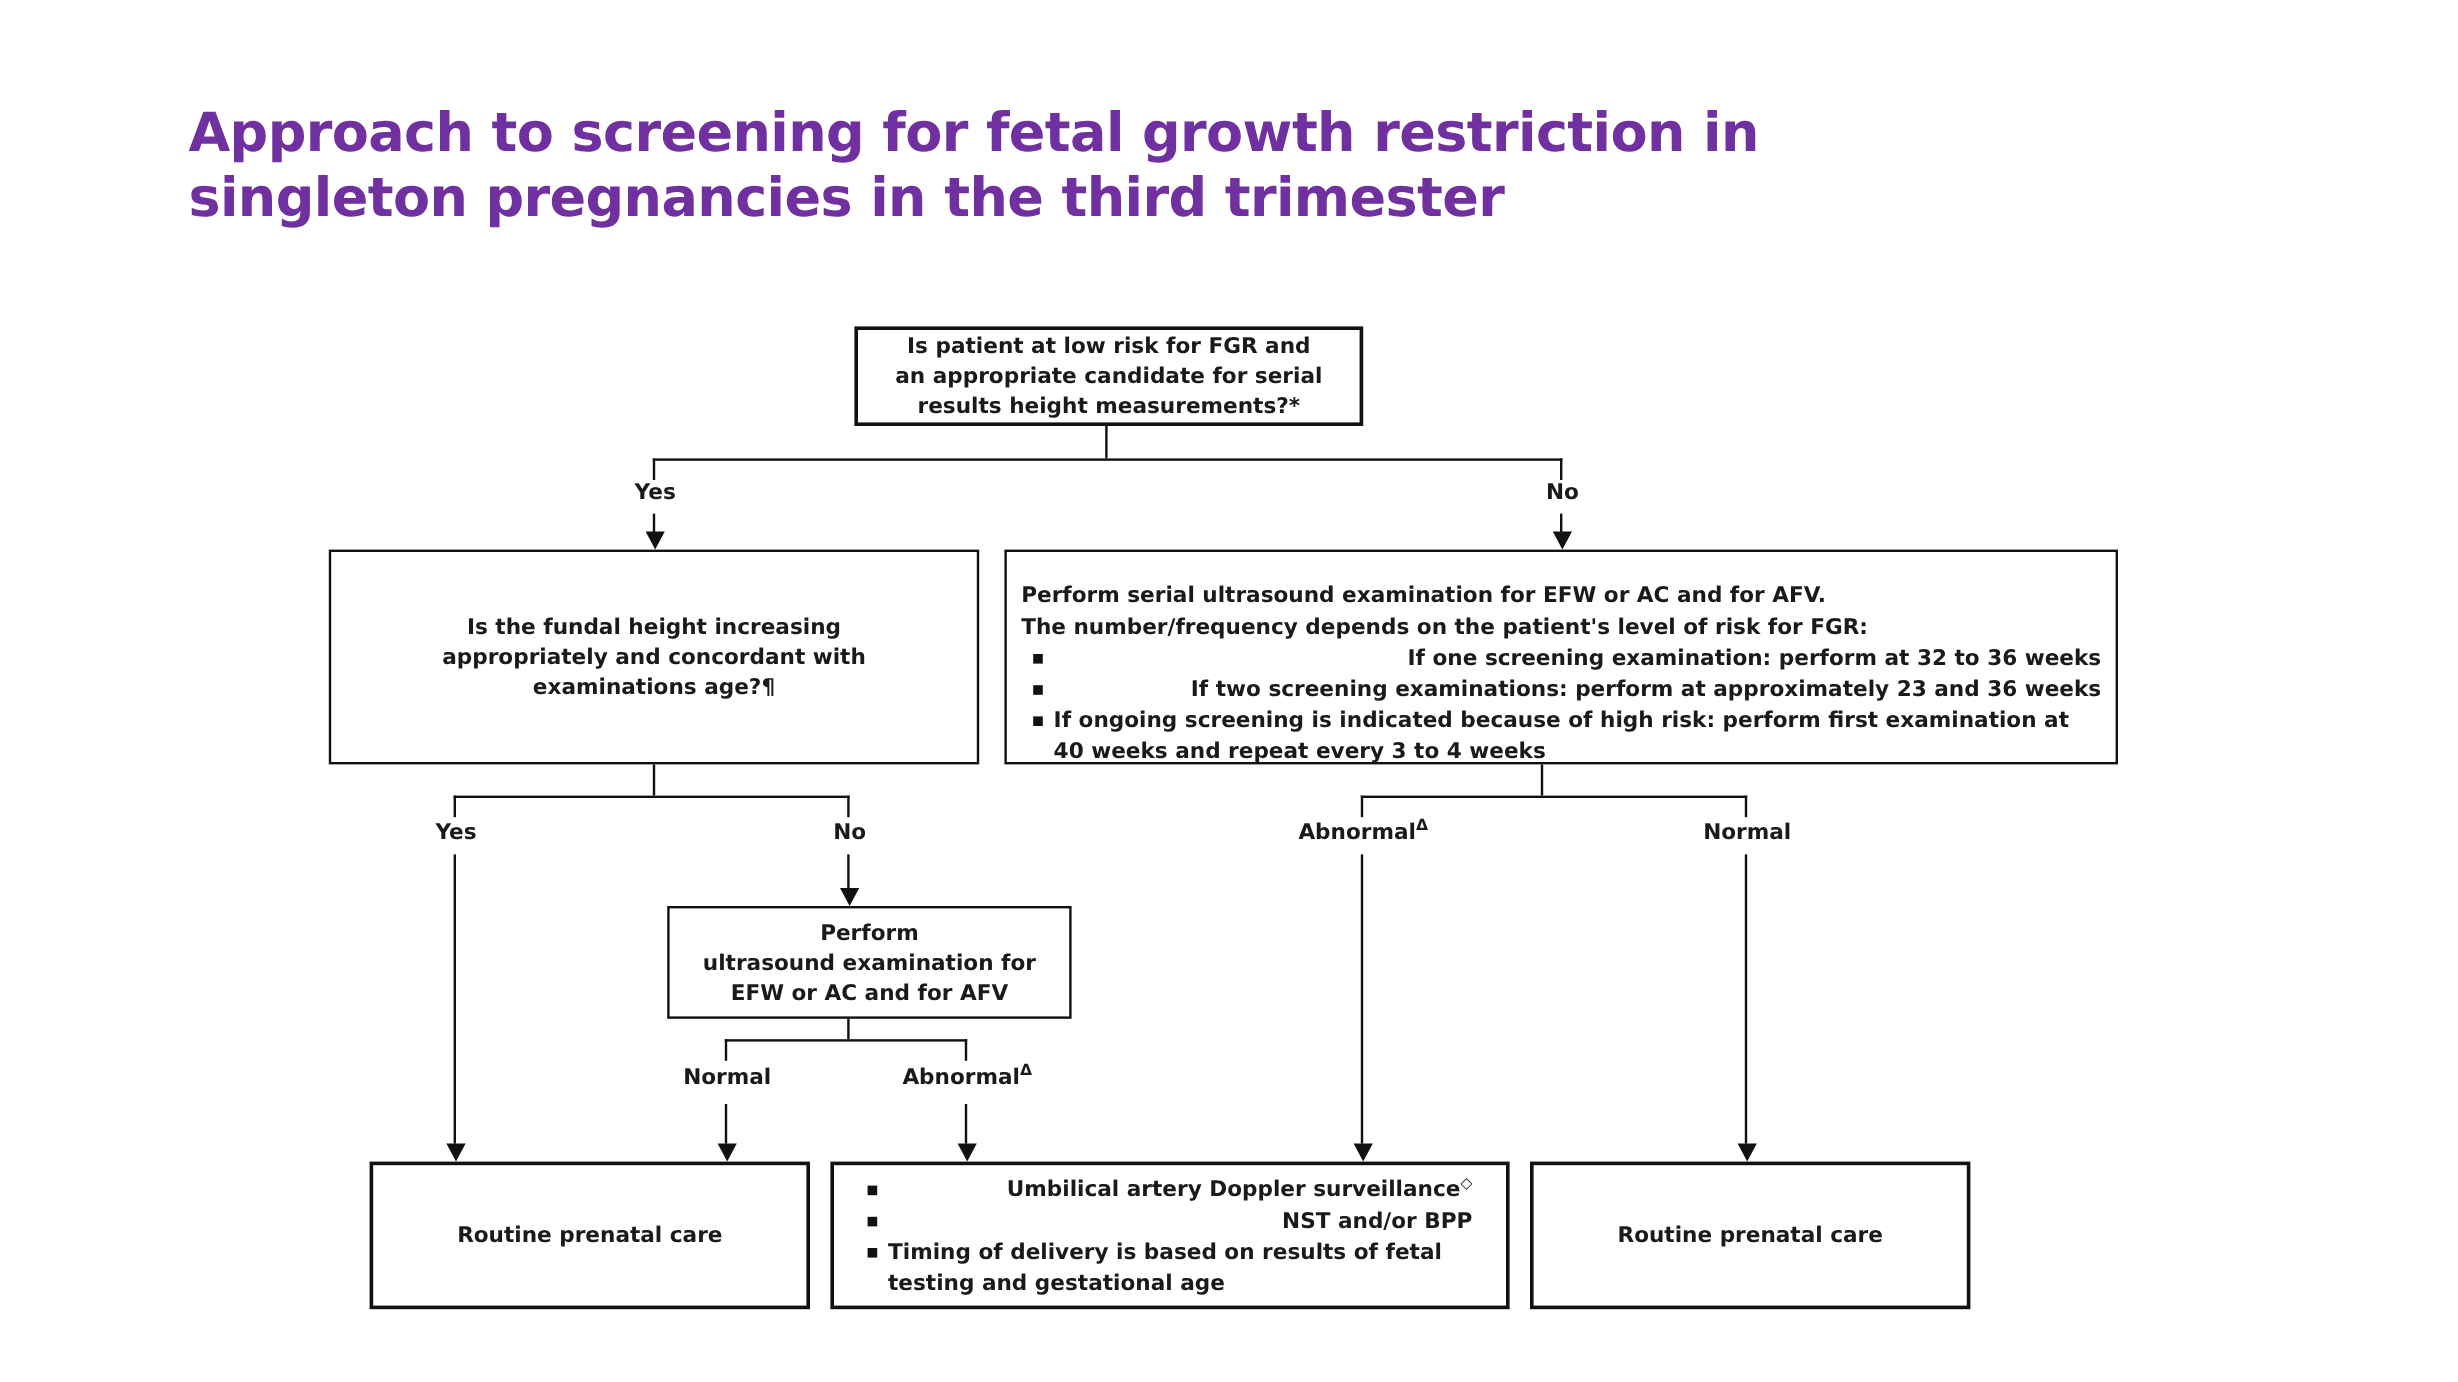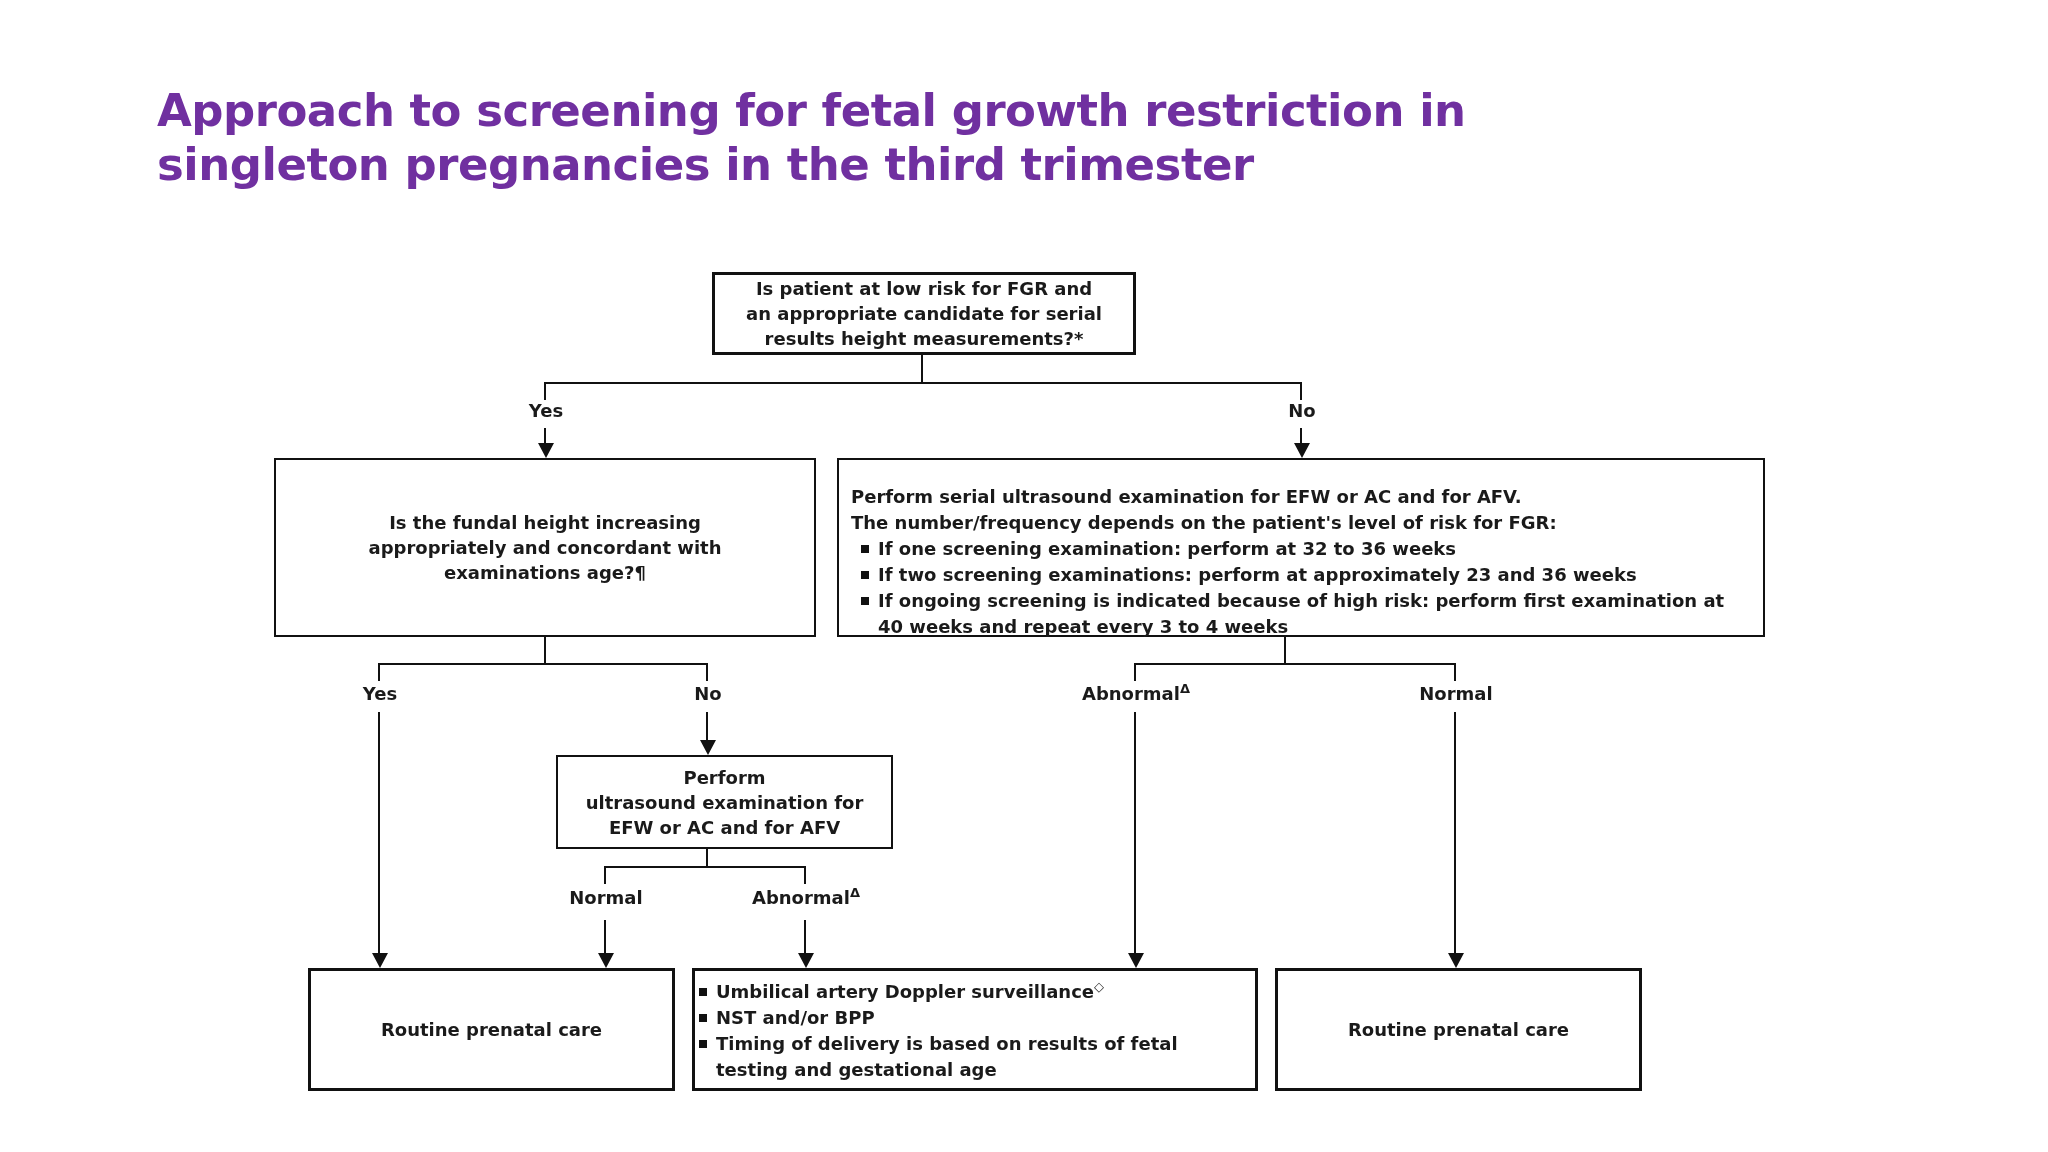--- a/index.html
+++ b/index.html
@@ -14,21 +14,21 @@
   .ln{white-space:nowrap;}
   .hline,.vline{position:absolute;background:#111;}
   .hline{height:2px;}
   .vline{width:2px;}
   .arrowhead{position:absolute;width:0;height:0;border-left:8px solid transparent;
              border-right:8px solid transparent;border-top:15px solid #111;margin-left:-7px;}
   .lbl{position:absolute;transform:translateX(-50%);font-size:18px;font-weight:bold;white-space:nowrap;}
   sup.sym{font-size:13px;vertical-align:super;line-height:0;}
   .textbox{padding:24px 12px;display:block;}
   .bullets{margin-left:10px;}
-  .brow{display:flex;align-items:flex-start;}
+  .brow{display:flex;align-items:flex-start;justify-content:space-between;}
   .sq{flex:0 0 auto;width:8px;height:8px;background:#111;margin:9px 9px 0 0;}
   .btxt{line-height:26px;}
 </style>
 </head>
 <body>
 
 <div id="canvas">
 
   <div class="title">
     <div>Approach to screening for fetal growth restriction in</div>
@@ -122,21 +122,21 @@
   <div class="vline" style="left:1134px;top:712px;height:241px;"></div>
   <div class="arrowhead" style="left:1135px;top:953px;"></div>
   <div class="vline" style="left:1454px;top:712px;height:241px;"></div>
   <div class="arrowhead" style="left:1455px;top:953px;"></div>
 
   <div class="box thick center" style="left:308px;top:968px;width:367px;height:123px;">
     <div class="ln">Routine prenatal care</div>
   </div>
 
   <div class="box thick" style="left:692px;top:968px;width:566px;height:123px;">
-    <div class="textbox" style="padding:8px 4px;">
+    <div class="textbox" style="padding:8px 28px;">
       <div class="brow">
         <span class="sq"></span>
         <span class="btxt"><span>Umbilical artery Doppler surveillance</span><sup class="sym">◇</sup></span>
       </div>
       <div class="brow">
         <span class="sq"></span>
         <span class="btxt">NST and/or BPP</span>
       </div>
       <div class="brow">
         <span class="sq"></span>

